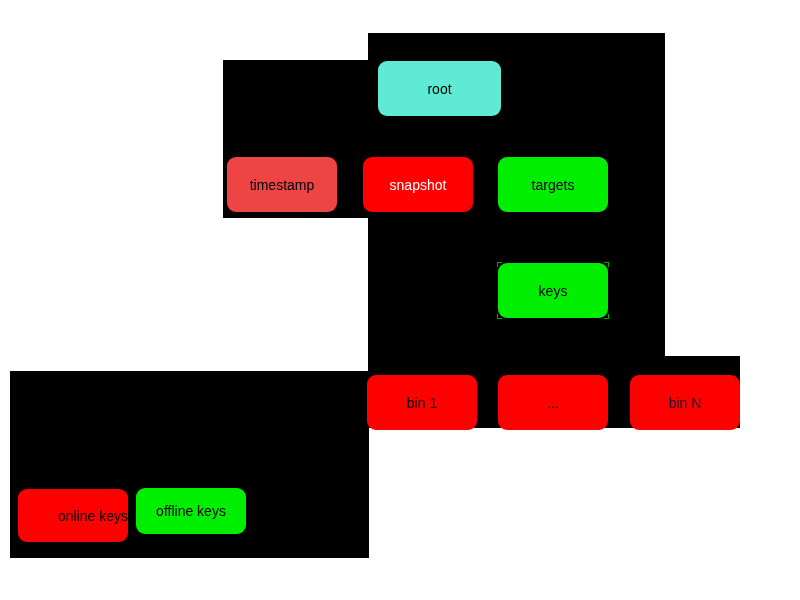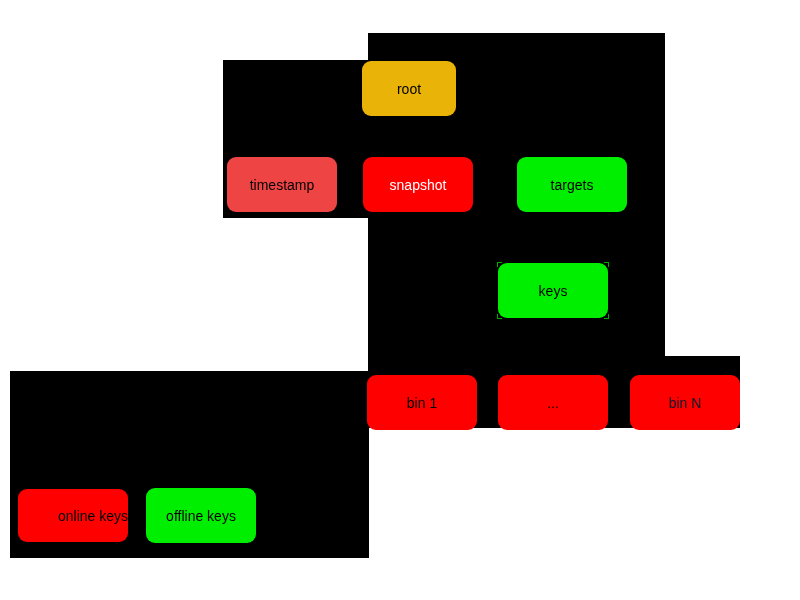--- a/index.html
+++ b/index.html
@@ -65,44 +65,44 @@
 </style>
 </head>
 <body>
 
 <div id="canvas" style="background: rgb(255, 255, 255);">
 
 <div class="panel" style="left: 223px; top: 60px; width: 146px; height: 158px; background: rgb(0, 0, 0);"></div>
     <div class="panel" style="left: 368px; top: 33px; width: 297px; height: 395px; background: rgb(0, 0, 0);"></div>
     <div class="panel" style="left: 368px; top: 356px; width: 372px; height: 72px; background: rgb(0, 0, 0);"></div>
     <div class="panel" style="left: 10px; top: 371px; width: 359px; height: 187px; background: rgb(0, 0, 0);"></div>
-    <div class="node green" style="left: 362px; top: 61px; width: 94px; height: 55px; background: #eab308; color: rgb(0, 0, 0);">
+    <div class="node green" style="left: 378px; top: 61px; width: 123px; height: 55px; background: #5eead4; color: rgb(0, 0, 0);">
       <span>root</span>
     </div>
     <div class="node red" style="left: 227px; top: 157px; width: 110px; height: 55px; background: #ef4444; color: rgb(0, 0, 0);">
       <span>timestamp</span>
     </div>
     <div class="node red" style="left: 363px; top: 157px; width: 110px; height: 55px; background: rgb(255, 0, 0); color: #ffffff;">
       <span>snapshot</span>
     </div>
-    <div class="node green" style="left: 498px; top: 157px; width: 110px; height: 55px; background: rgb(0, 238, 0); color: rgb(0, 0, 0); margin-left: 19px;">
+    <div class="node green" style="left: 498px; top: 157px; width: 110px; height: 55px; background: rgb(0, 238, 0); color: rgb(0, 0, 0);">
       <span>targets</span>
     </div>
     <div class="node green selected" style="left: 498px; top: 263px; width: 110px; height: 55px; background: rgb(0, 238, 0); color: rgb(0, 0, 0);">
       <span class="handles"></span>
       <span>keys</span>
     </div>
     <div class="node red" style="left: 367px; top: 375px; width: 110px; height: 55px; background: rgb(255, 0, 0); color: rgb(0, 0, 0); justify-content: center;">
       <span>bin 1</span>
     </div>
     <div class="node red" style="left: 498px; top: 375px; width: 110px; height: 55px; background: rgb(255, 0, 0); color: rgb(0, 0, 0);">
       <span>...</span>
     </div>
     <div class="node red" style="left: 630px; top: 375px; width: 110px; height: 55px; background: rgb(255, 0, 0); color: #0f172a;">
       <span>bin N</span>
     </div>
     <div class="node red" style="left: 18px; top: 489px; width: 110px; height: 53px; background: rgb(255, 0, 0); color: rgb(0, 0, 0); padding-left: 40px;">
       <span>online keys</span>
     </div>
-    <div class="node green" style="left: 146px; top: 488px; width: 110px; height: 55px; background: rgb(0, 238, 0); color: rgb(0, 0, 0);">
+    <div class="node green" style="left: 136px; top: 488px; width: 110px; height: 46px; background: rgb(0, 238, 0); color: rgb(0, 0, 0);">
       <span>offline keys</span>
     </div>
   </div>
 
 </body></html>

